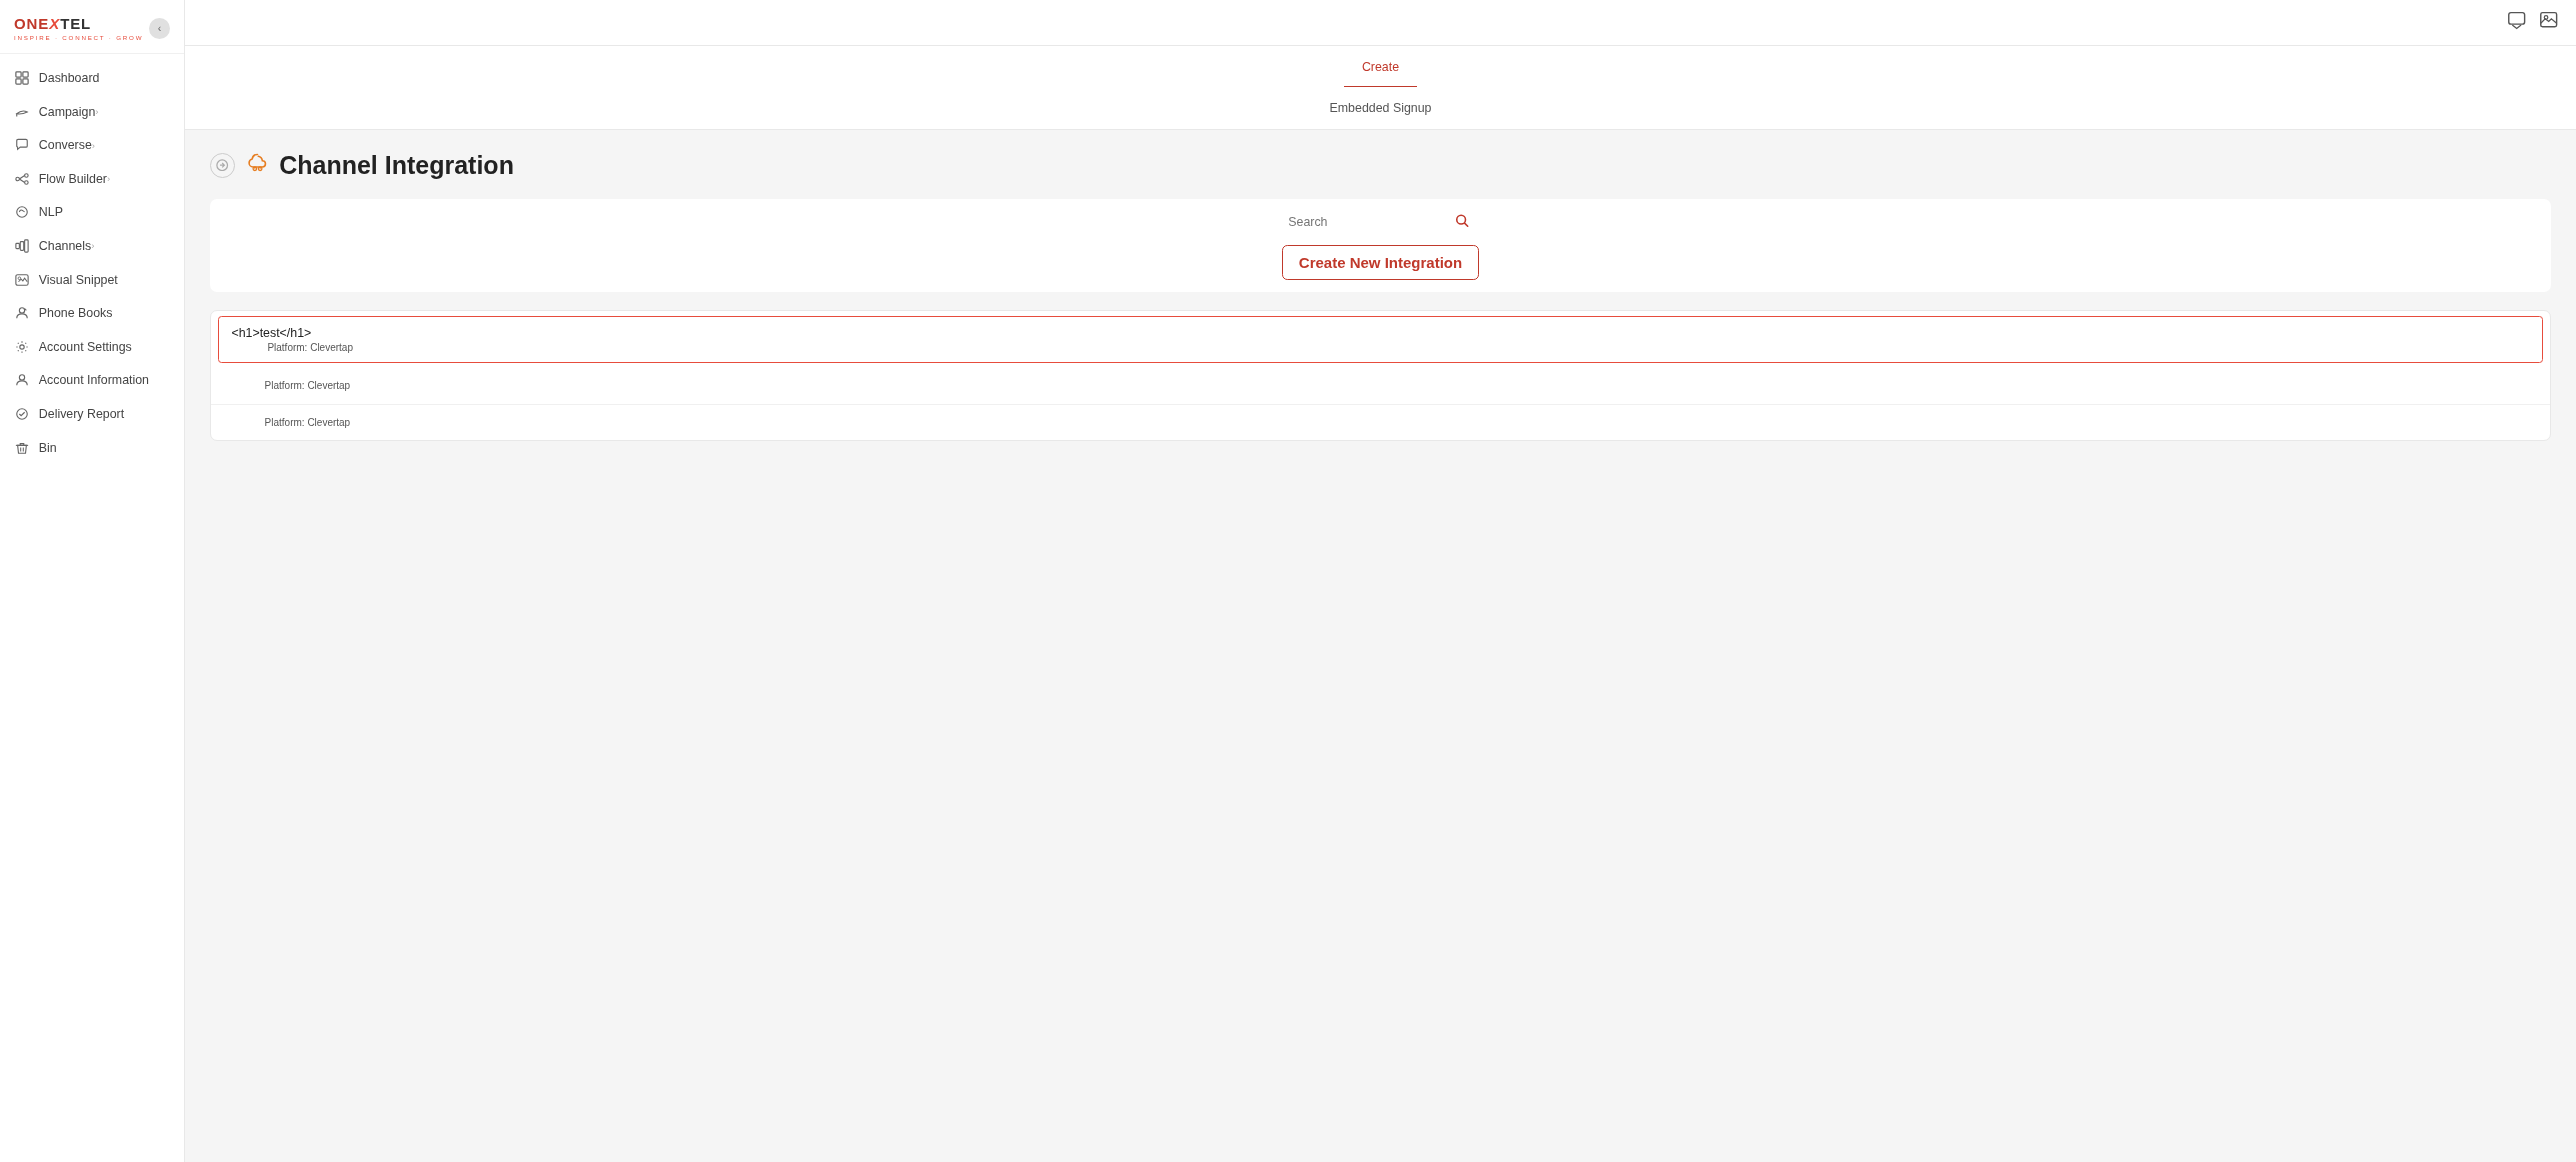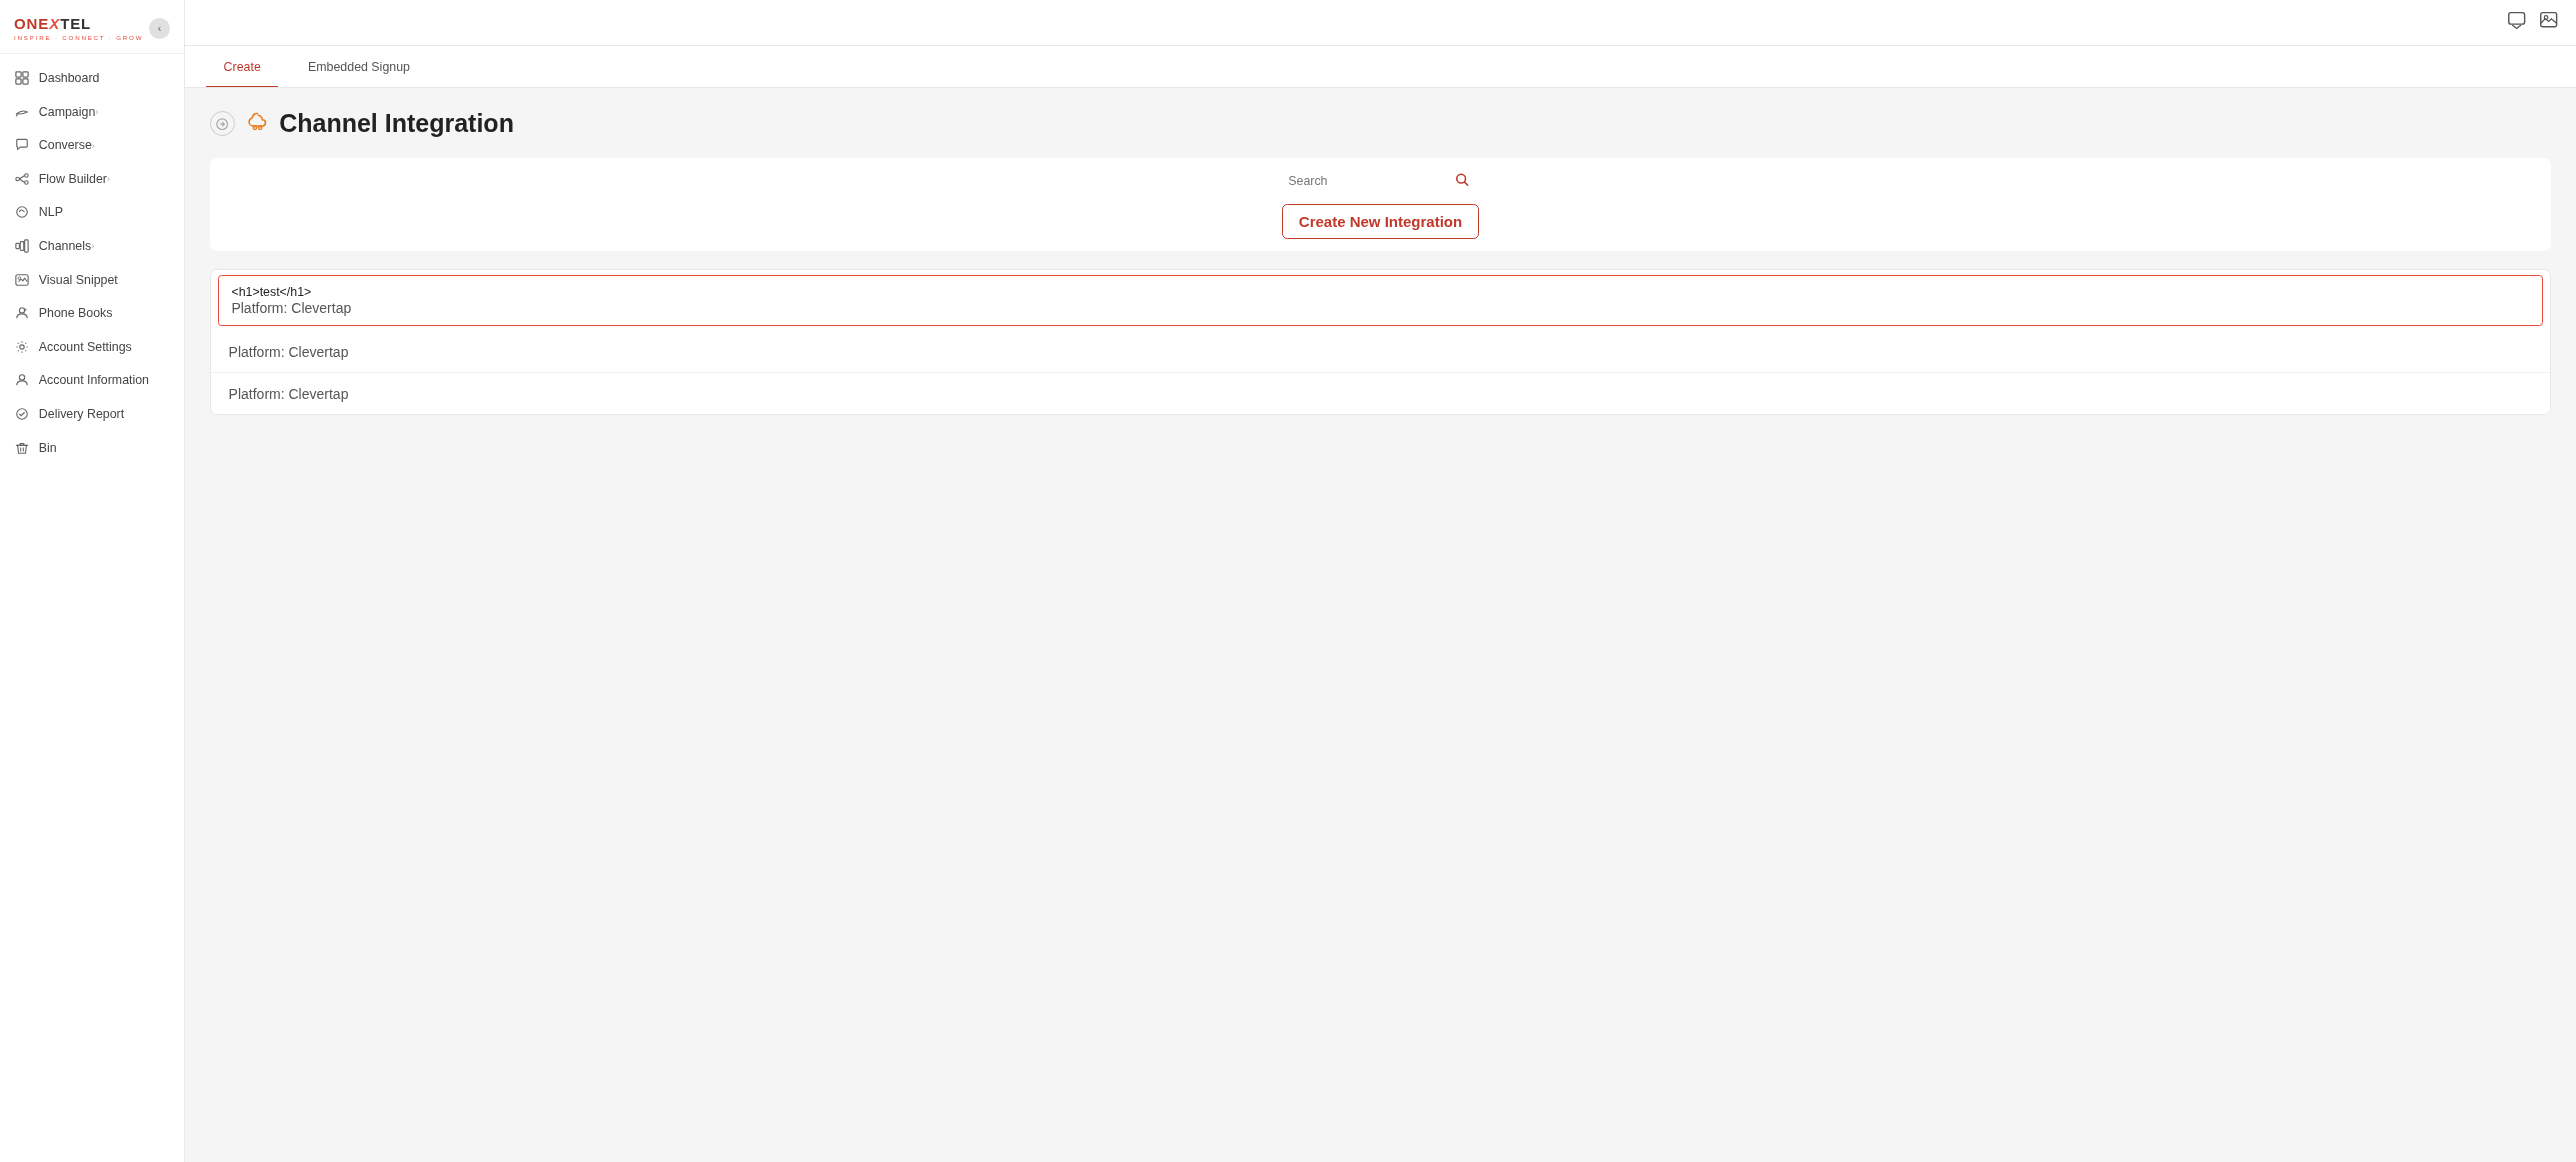--- a/index.html
+++ b/index.html
@@ -137,21 +137,22 @@
       padding: 0;
     }
 
     
     .tabs-bar {
       background: #fff;
       display: flex;
       align-items: center;
       padding: 0 21px;
       border-bottom: 0.9px solid #e8e8e8;
-      gap: 12px;
+      gap: 0;
+      flex-direction: column;
     }
 
     .tab-item {
       padding: 14px 17.6px 12.4px 17.6px;
       font-size: 12.4px;
       font-weight: 500;
       cursor: pointer;
       color: #555;
       border-bottom: 1.8px solid transparent;
       transition: all 0.15s;
@@ -278,22 +279,23 @@
     }
 
     .integration-name {
       font-size: 12.4px;
       font-weight: 400;
       color: #222;
       margin-bottom: 1.8px;
     }
 
     .integration-platform {
-      font-size: 14px;
+      font-size: 10px;
       color: #555;
+      margin-left: 36px;
     }
   </style>
 </head>
 <body>
 
 <aside class="sidebar">
   <div class="sidebar-logo-area">
     <div class="logo-text">
       <div>
         <span class="logo-main">

